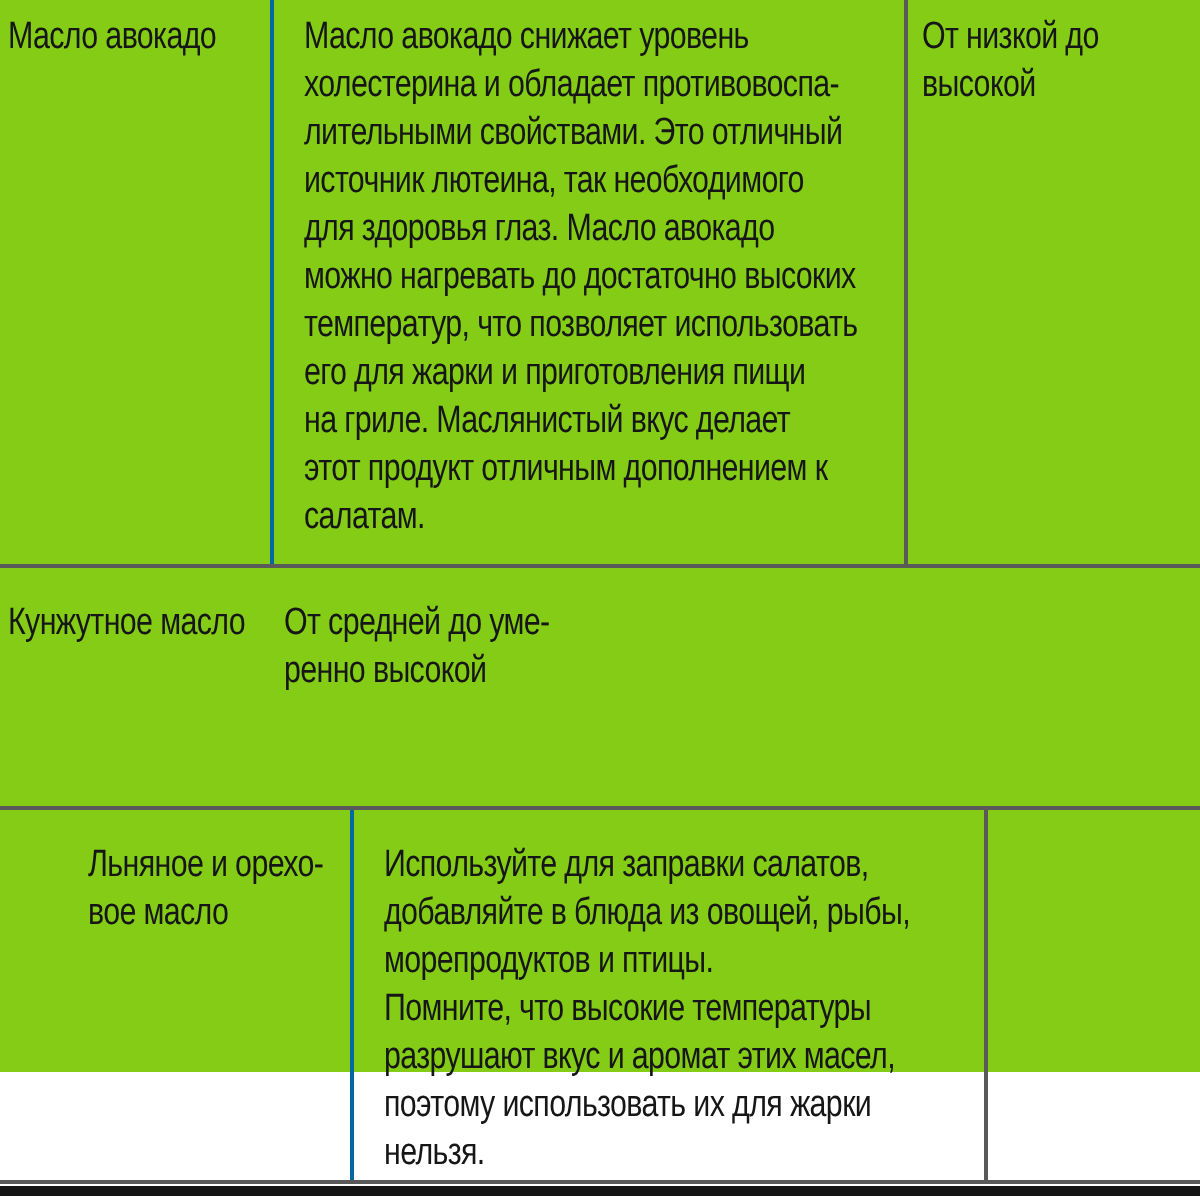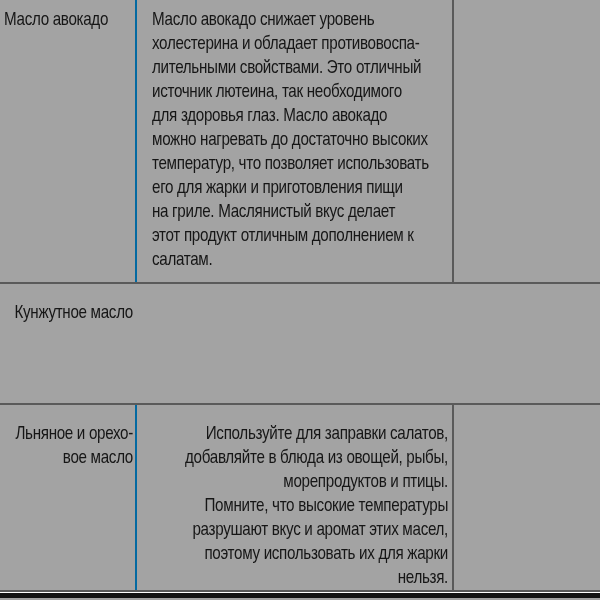--- a/index.html
+++ b/index.html
@@ -3,37 +3,37 @@
 <meta charset="utf-8">
 <style>
   * { margin: 0; padding: 0; box-sizing: border-box; }
   html, body { background: #ffffff; }
   body {
     width: 600px; height: 600px;
     font-family: "Liberation Sans", "DejaVu Sans", sans-serif;
     color: #161616;
     overflow: hidden;
   }
-  .page { width: 600px; height: 600px; background: #a3a3a3; }
+  .page { width: 600px; height: 536px; background: #84cc16; }
   .table { width: 600px; }
   .row { display: flex; width: 600px; }
   .row + .row { border-top: 2px solid #5a5a5a; }
   .row-1 { height: 282px; }
   .row-2 { height: 121px; }
-  .row-3 { height: 187px; }
+  .row-3 { height: 187px; padding-left: 40px; }
   .cell { overflow: hidden; }
   .cell-name { width: 135px; padding: 7px 2px 0 4px; }
   .cell-desc {
     width: 319px;
     border-left: 2px solid #0369a1;
     border-right: 2px solid #5a5a5a;
     padding: 7px 4px 0 15px;
   }
   .cell-heat { width: 146px; padding: 7px 2px 0 7px; }
-  .row-2 .cell, .row-3 .cell { padding-top: 16px; text-align: right; }
+  .row-2 .cell, .row-3 .cell { padding-top: 16px; }
   .txt {
     display: block;
     font-size: 19px;
     line-height: 24px;
     letter-spacing: -0.4px;
     white-space: pre-line;
     transform: scaleX(0.80);
     transform-origin: 0 0;
     width: 125%;
   }
@@ -57,25 +57,33 @@
 лительными свойствами. Это отличный
 источник лютеина, так необходимого
 для здоровья глаз. Масло авокадо
 можно нагревать до достаточно высоких
 температур, что позволяет использовать
 его для жарки и приготовления пищи
 на гриле. Маслянистый вкус делает
 этот продукт отличным дополнением к
 салатам.</span>
       </div>
+      <div class="cell cell-heat">
+        <span class="txt">От низкой до
+высокой</span>
+      </div>
     </div>
 
     <div class="row row-2">
       <div class="cell cell-name">
         <span class="txt">Кунжутное масло</span>
+      </div>
+      <div class="cell cell-heat">
+        <span class="txt">От средней до уме-
+ренно высокой</span>
       </div>
     </div>
 
     <div class="row row-3">
       <div class="cell cell-name">
         <span class="txt">Льняное и орехо-
 вое масло</span>
       </div>
       <div class="cell cell-desc">
         <span class="txt">Используйте для заправки салатов,

